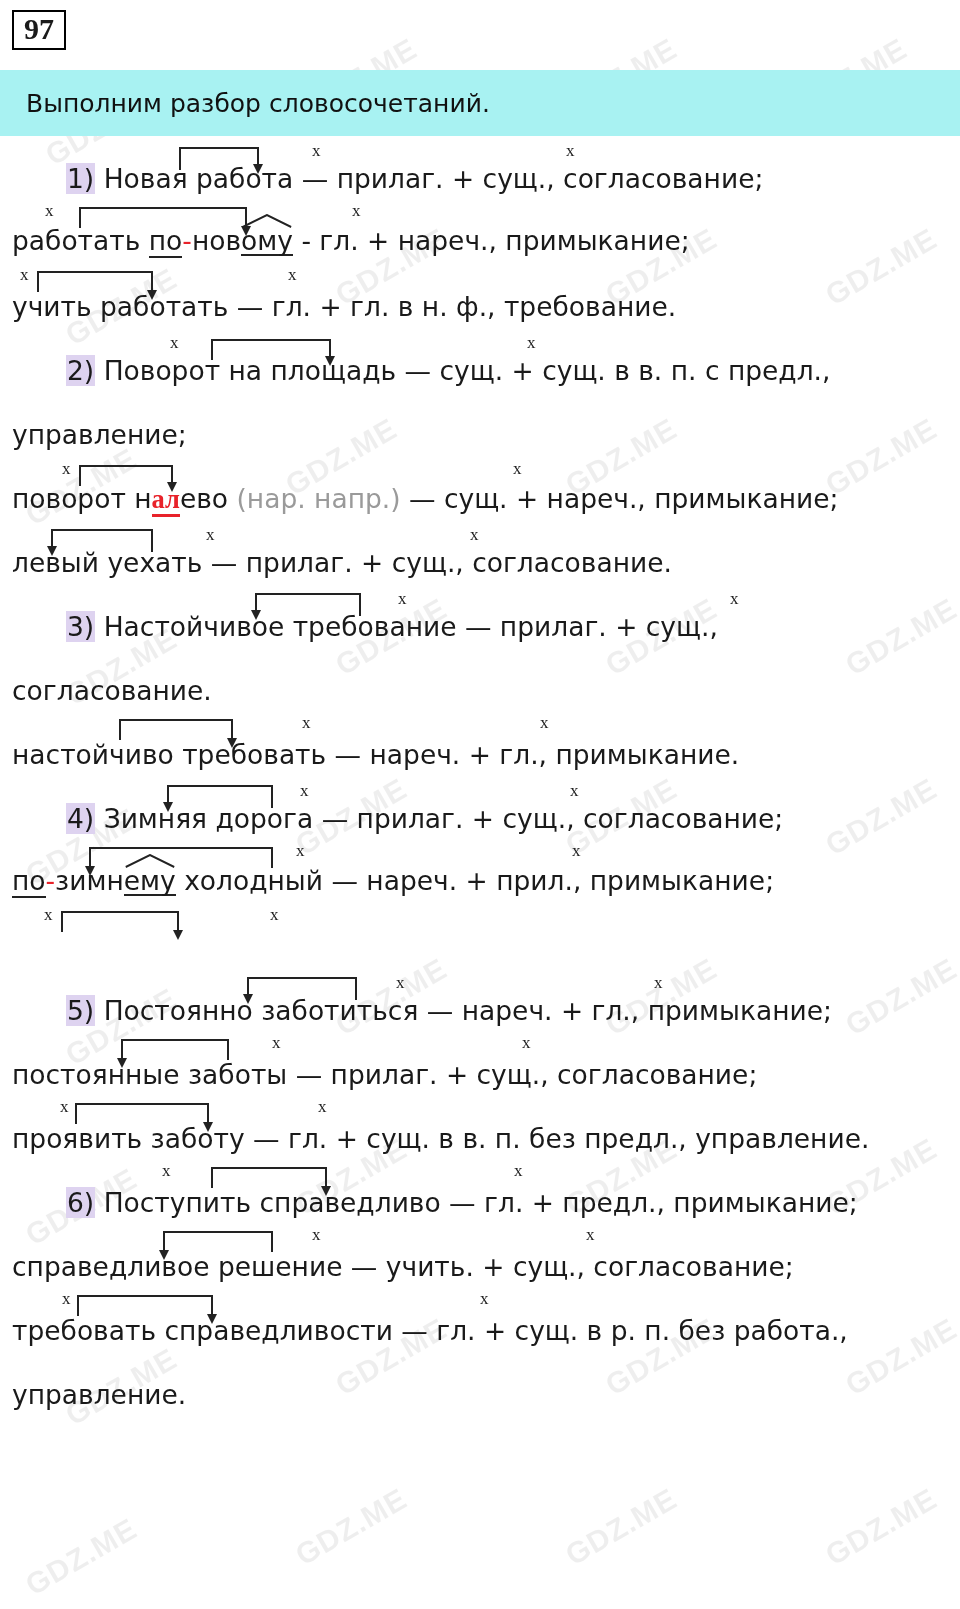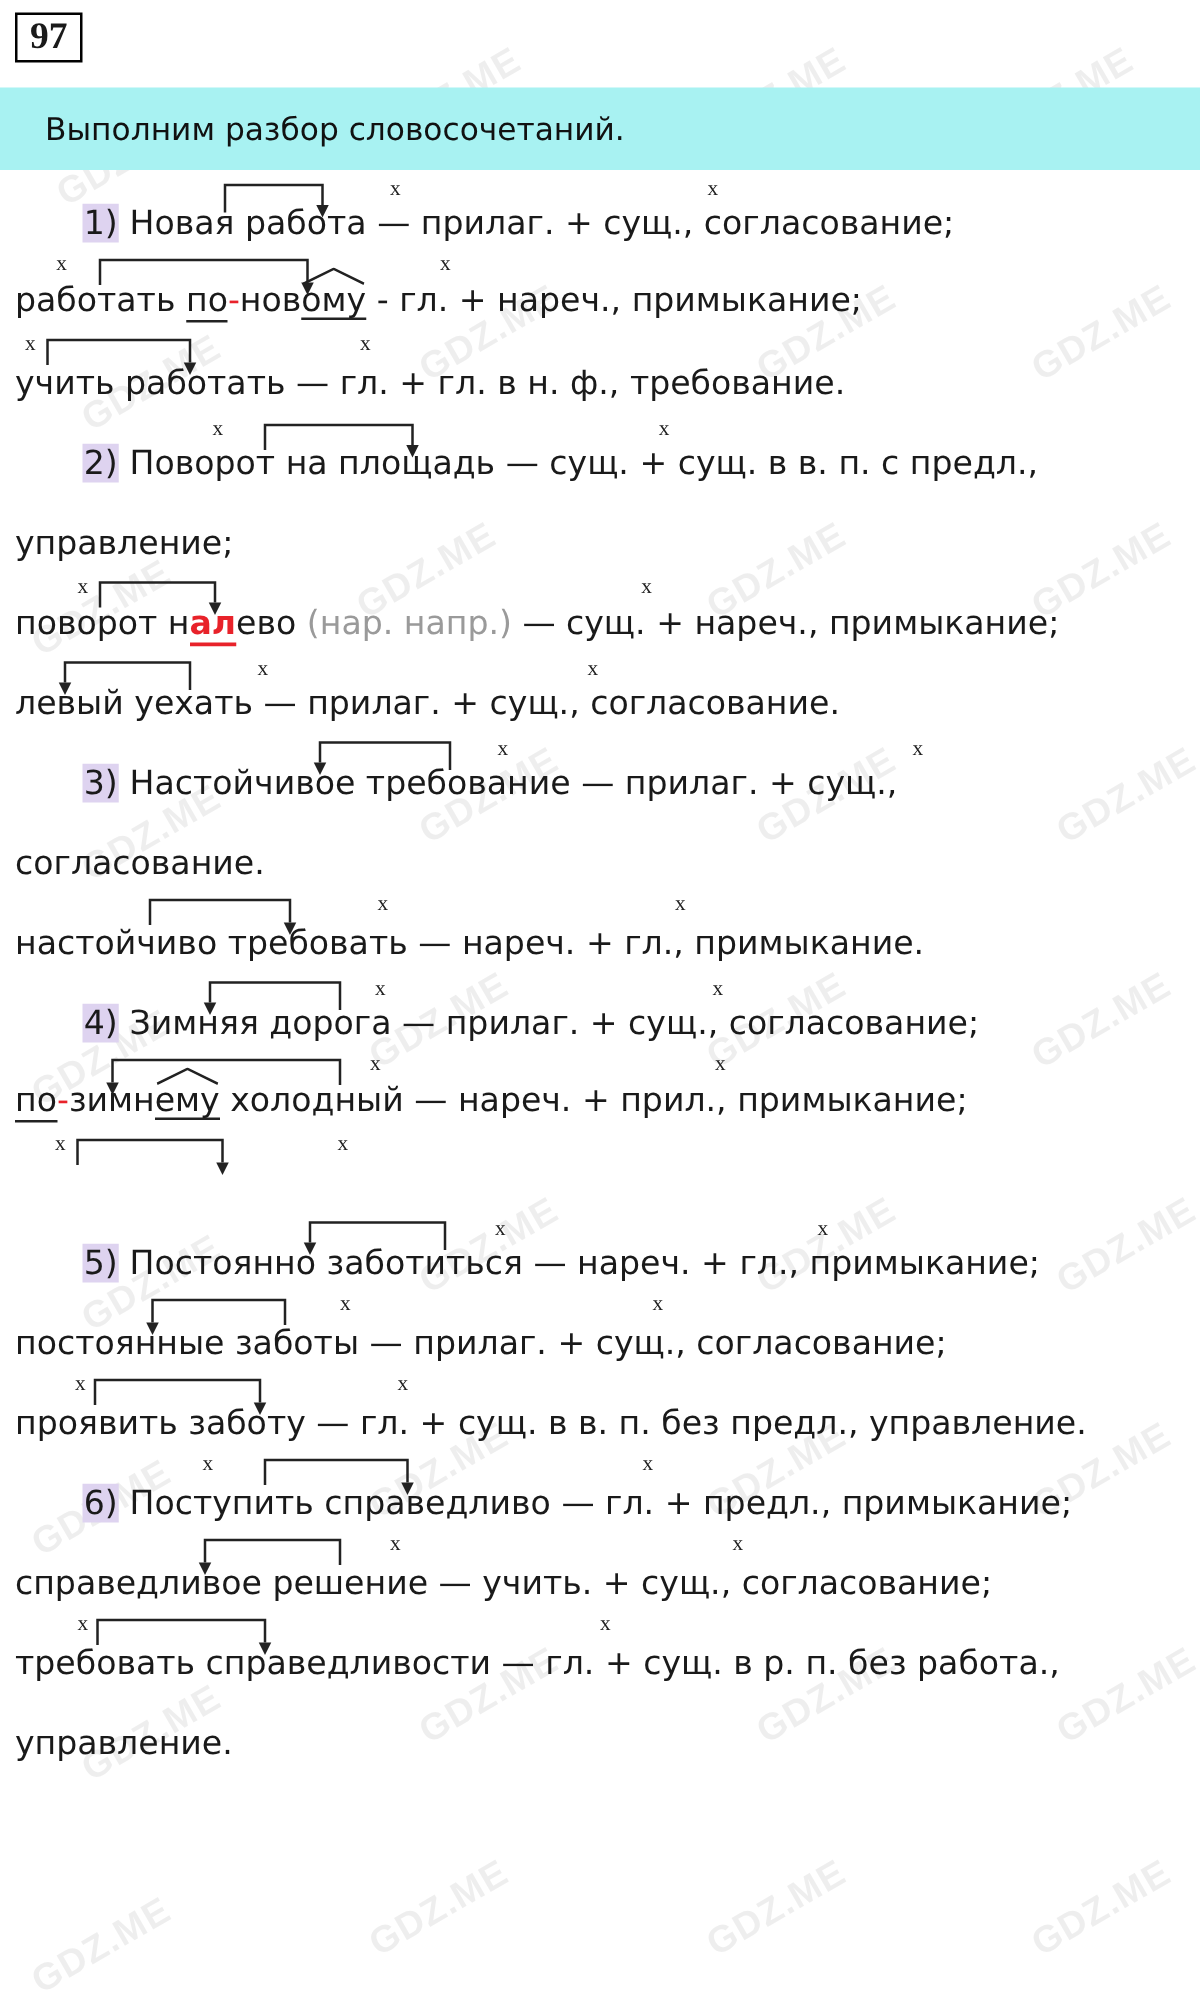--- a/index.html
+++ b/index.html
@@ -54,21 +54,21 @@
     left: 0;
     top: 70px;
     width: 960px;
     height: 66px;
     background: #a8f2f2;
     display: flex;
     align-items: center;
     z-index: 6;
   }
   .intro-band span {
-    padding-left: 36px;
+    padding-left: 26px;
     font-size: 25px;
     color: #111;
   }
 
   
   .content {
     position: absolute;
     left: 0;
     top: 136px;
     width: 960px;
@@ -95,20 +95,21 @@
     background: #ded3f0;
     padding: 0 1px;
   }
   .gray {
     color: #9a9a9a;
   }
   .redbold {
     color: #e8222a;
     font-weight: bold;
     border-bottom: 3px solid #e8222a;
+    font-family: Liberation Serif, serif;
   }
   .uline {
     border-bottom: 2px solid #222;
   }
   .reddash {
     color: #e8222a;
   }
   .hatwrap {
     position: relative;
     display: inline-block;

